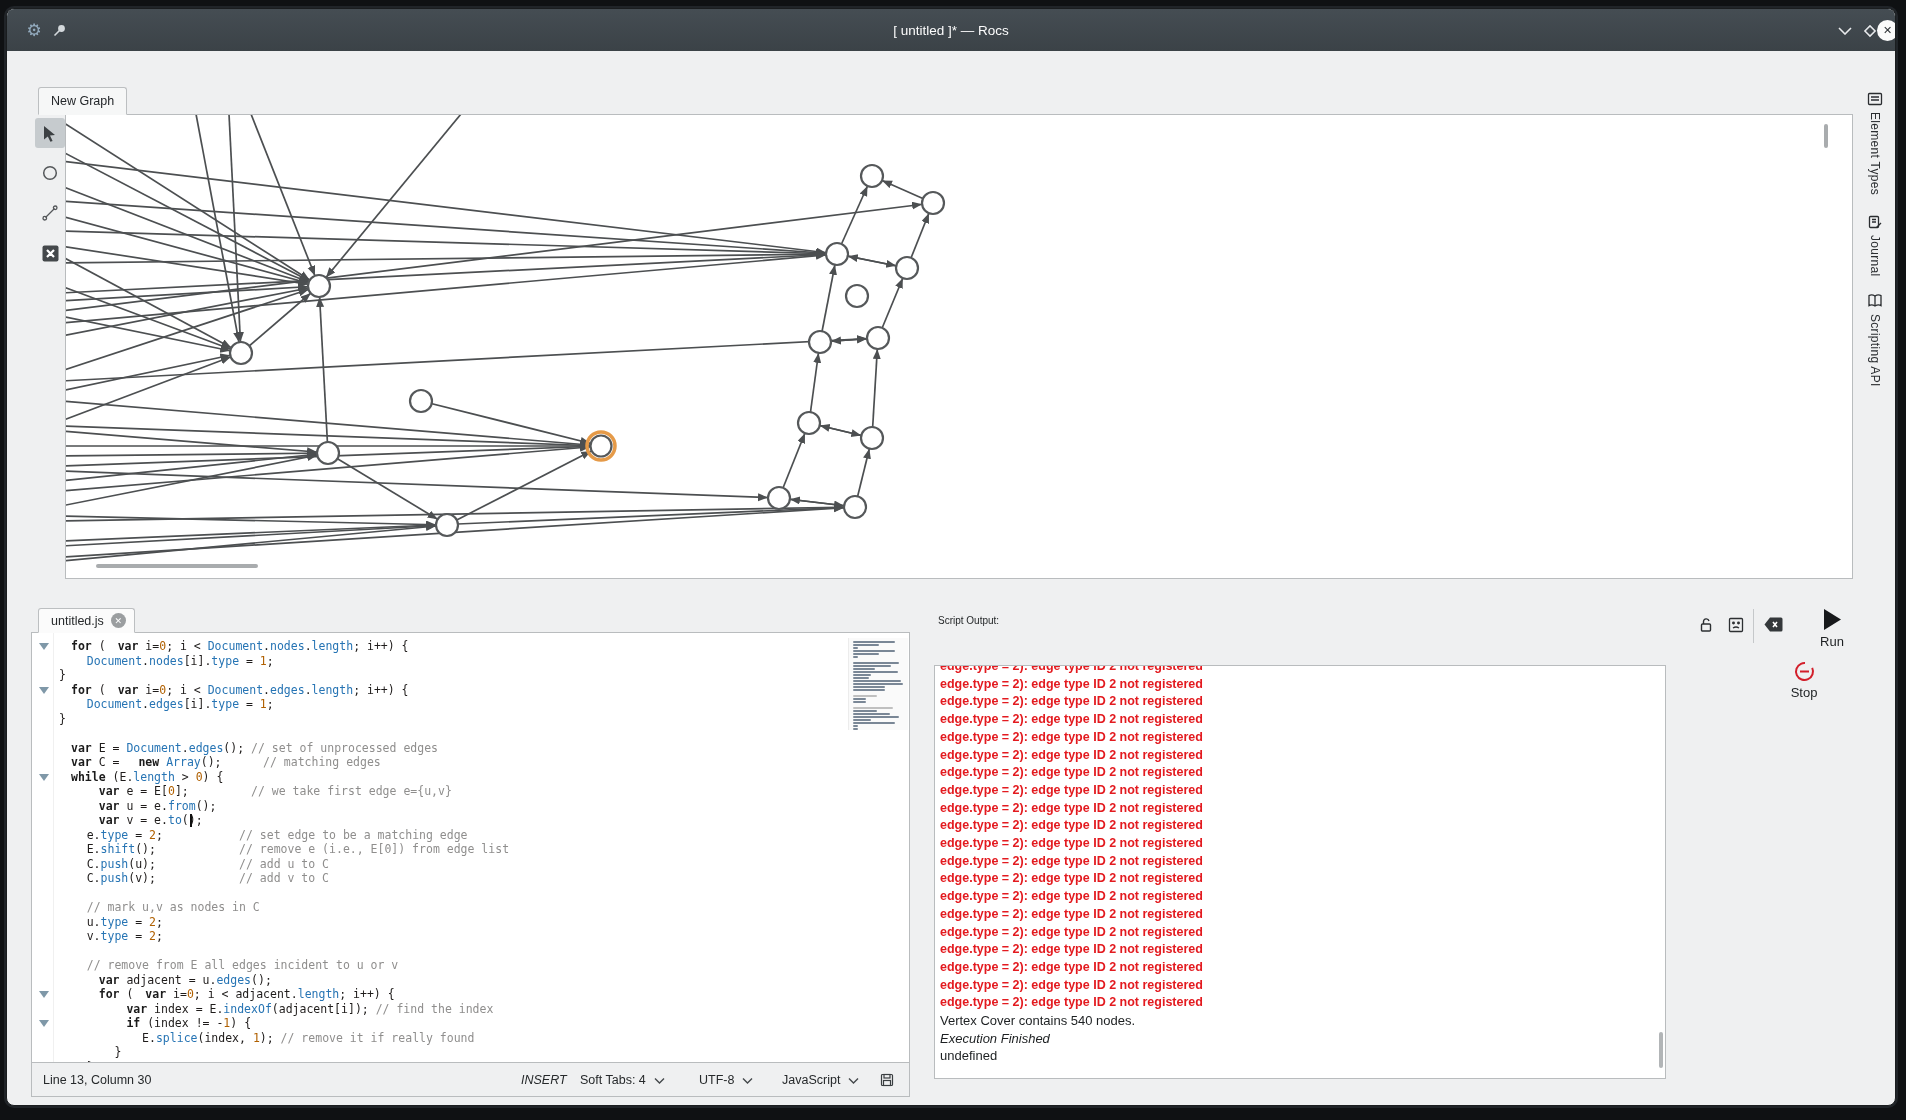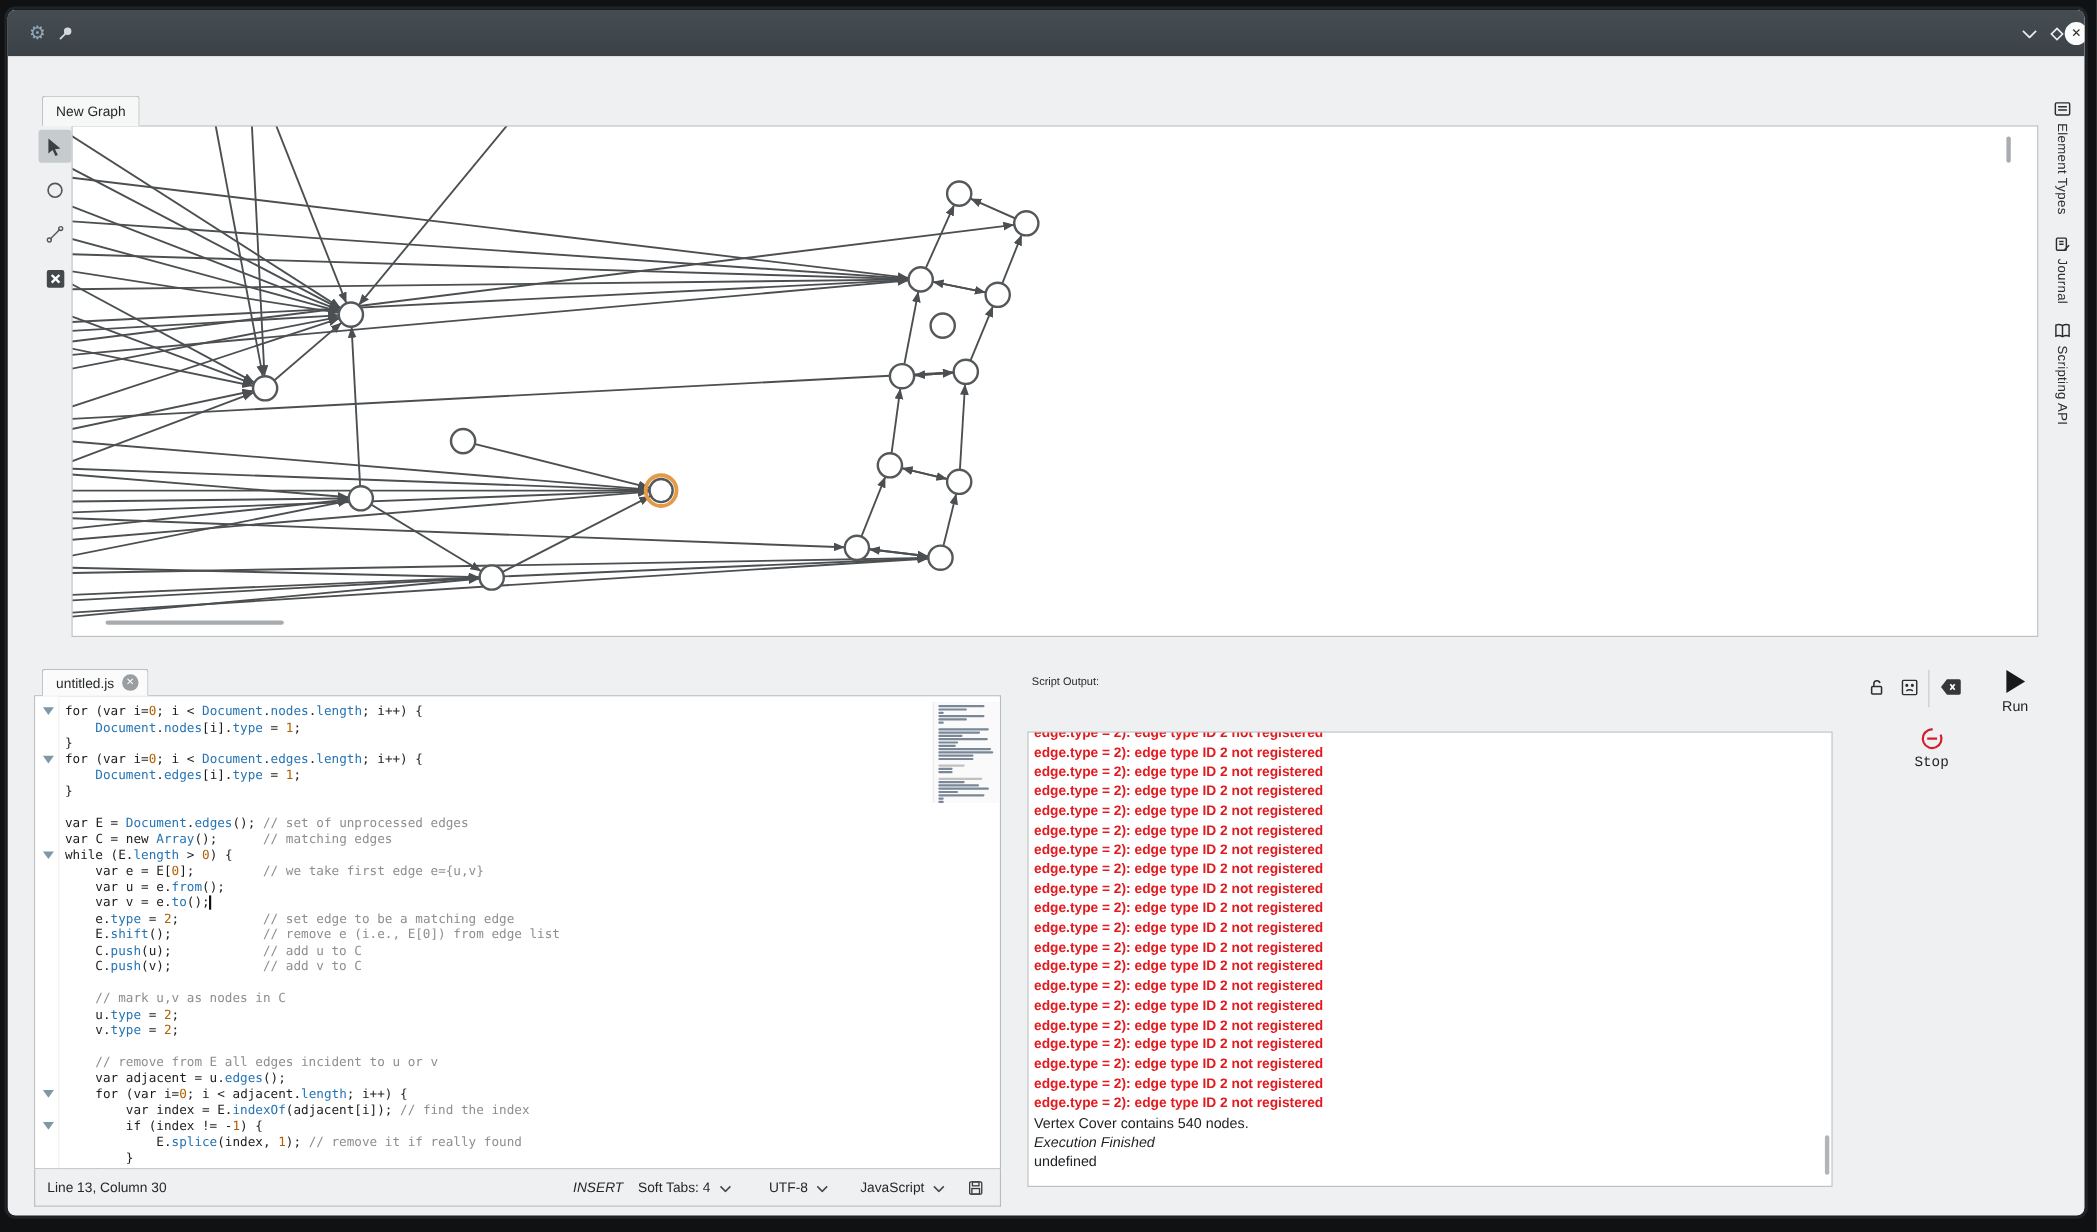--- a/index.html
+++ b/index.html
@@ -24,21 +24,21 @@
   
   .side-tab{position:absolute;left:1852px;width:32px;display:flex;flex-direction:column;align-items:center;cursor:pointer;}
   .side-label{writing-mode:vertical-rl;text-orientation:sideways;font-size:12px;color:#2a2d30;margin-top:5px;letter-spacing:.3px;}
   
   .ed-tab{position:absolute;left:31px;top:599px;height:25px;padding:0 8px 0 12px;background:#fbfbfb;border:1px solid #bcbfc1;border-bottom:1px solid #fbfbfb;border-radius:3px 3px 0 0;display:flex;align-items:center;font-size:12.5px;color:#26292b;z-index:3;}
   .tab-close{width:15px;height:15px;border-radius:50%;background:#9b9ea0;color:#fff;font-size:9px;display:flex;align-items:center;justify-content:center;margin-left:7px;cursor:pointer;}
   .editor-box{position:absolute;left:24px;top:623px;width:879px;height:431px;background:#fff;border:1px solid #b9bcbe;overflow:hidden;}
   .gutter{position:absolute;left:0;top:0;width:22px;height:100%;background:#ffffff;border-right:1px solid #f0f0f0;}
   .fold{position:absolute;left:7px;width:0;height:0;border-left:5px solid transparent;border-right:5px solid transparent;border-top:7px solid #7f98a8;}
   .codearea{position:absolute;left:27px;top:6px;right:66px;bottom:0;font-family:"DejaVu Sans Mono","Liberation Mono",monospace;font-size:11.5px;line-height:14.5px;color:#1f1c1b;white-space:pre;overflow:hidden;}
-  .kw{font-weight:normal;color:#1b1b1b;}
+  .kw{font-weight:bold;color:#1b1b1b;margin-left:12px;}
   .id{color:#2674b4;}
   .num{color:#b06000;}
   .cm{color:#8f8e8d;}
   .caret{position:absolute;width:1.5px;height:13px;background:#111;}
   .minimap{position:absolute;right:1px;top:5px;width:60px;height:92px;background:#fafafa;border-left:1px solid #ececec;padding:3px 0 0 4px;}
   .mm-bar{height:2px;margin-bottom:1px;border-radius:1px;}
   .ed-status{position:absolute;left:24px;top:1054px;width:879px;height:34px;background:#eff0f1;border:1px solid #b9bcbe;border-top:none;display:flex;align-items:center;font-size:12.5px;color:#26292b;}
   .st-item{position:absolute;white-space:nowrap;}
   .chev{display:inline-block;margin-left:8px;}
   
@@ -65,20 +65,21 @@
       <span style="font-size:17px;color:#93abbe;">⚙</span>
     </div>
     <div class="tb-icon" style="left:42px;width:20px;">
       <svg width="13" height="13" viewBox="0 0 13 13">
           <g stroke="#d4d9dc" stroke-width="1.6" fill="none">
             <circle cx="8.5" cy="4.5" r="2.6" fill="#d4d9dc"></circle>
             <line x1="6.5" y1="6.5" x2="1.5" y2="11.5"></line>
           </g>
         </svg>
     </div>
+    <div class="title-text">[ untitled ]* — Rocs</div>
     <div class="win-btn" style="left:1827px;">
       <svg width="14" height="9" viewBox="0 0 14 9">
           <polyline points="1,2 7,8 13,2" fill="none" stroke="#e8eaec" stroke-width="1.6"></polyline>
         </svg>
     </div>
     <div class="win-btn" style="left:1852px;">
       <svg width="14" height="14" viewBox="0 0 14 14">
           <rect x="3.4" y="3.4" width="7.2" height="7.2" fill="none" stroke="#e8eaec" stroke-width="1.5" transform="rotate(45 7 7)"></rect>
         </svg>
     </div>
@@ -375,21 +376,21 @@
         <path d="M9,5 L13,10 M13,5 L9,10" stroke="#fff" stroke-width="1.6"></path>
       </svg>
   </div>
 
   <div class="runcol" style="left:1800px;top:599px;width:50px;">
     <svg width="20" height="23" viewBox="0 0 20 23">
         <path d="M2,1 L19,11.5 L2,22 Z" fill="#17191b"></path>
       </svg>
     <span class="runlbl">Run</span>
   </div>
-  <div class="runcol" style="left:1724px;top:652px;width:50px;font-family:Liberation Mono, monospace;">
+  <div class="runcol" style="left:1772px;top:652px;width:50px;">
     <svg width="21" height="21" viewBox="0 0 21 21">
         <circle cx="10.5" cy="10.5" r="8.5" fill="none" stroke="#d21f2b" stroke-width="2" transform="rotate(-25 10.5 10.5)" stroke-dasharray="44 9"></circle>
         <line x1="6" y1="10.5" x2="15" y2="10.5" stroke="#d21f2b" stroke-width="2"></line>
       </svg>
     <span class="runlbl">Stop</span>
   </div>
 
   <div class="out-box">
     <div class="out-lines" id="out-lines">
         <div class="err">edge.type = 2): edge type ID 2 not registered</div>

